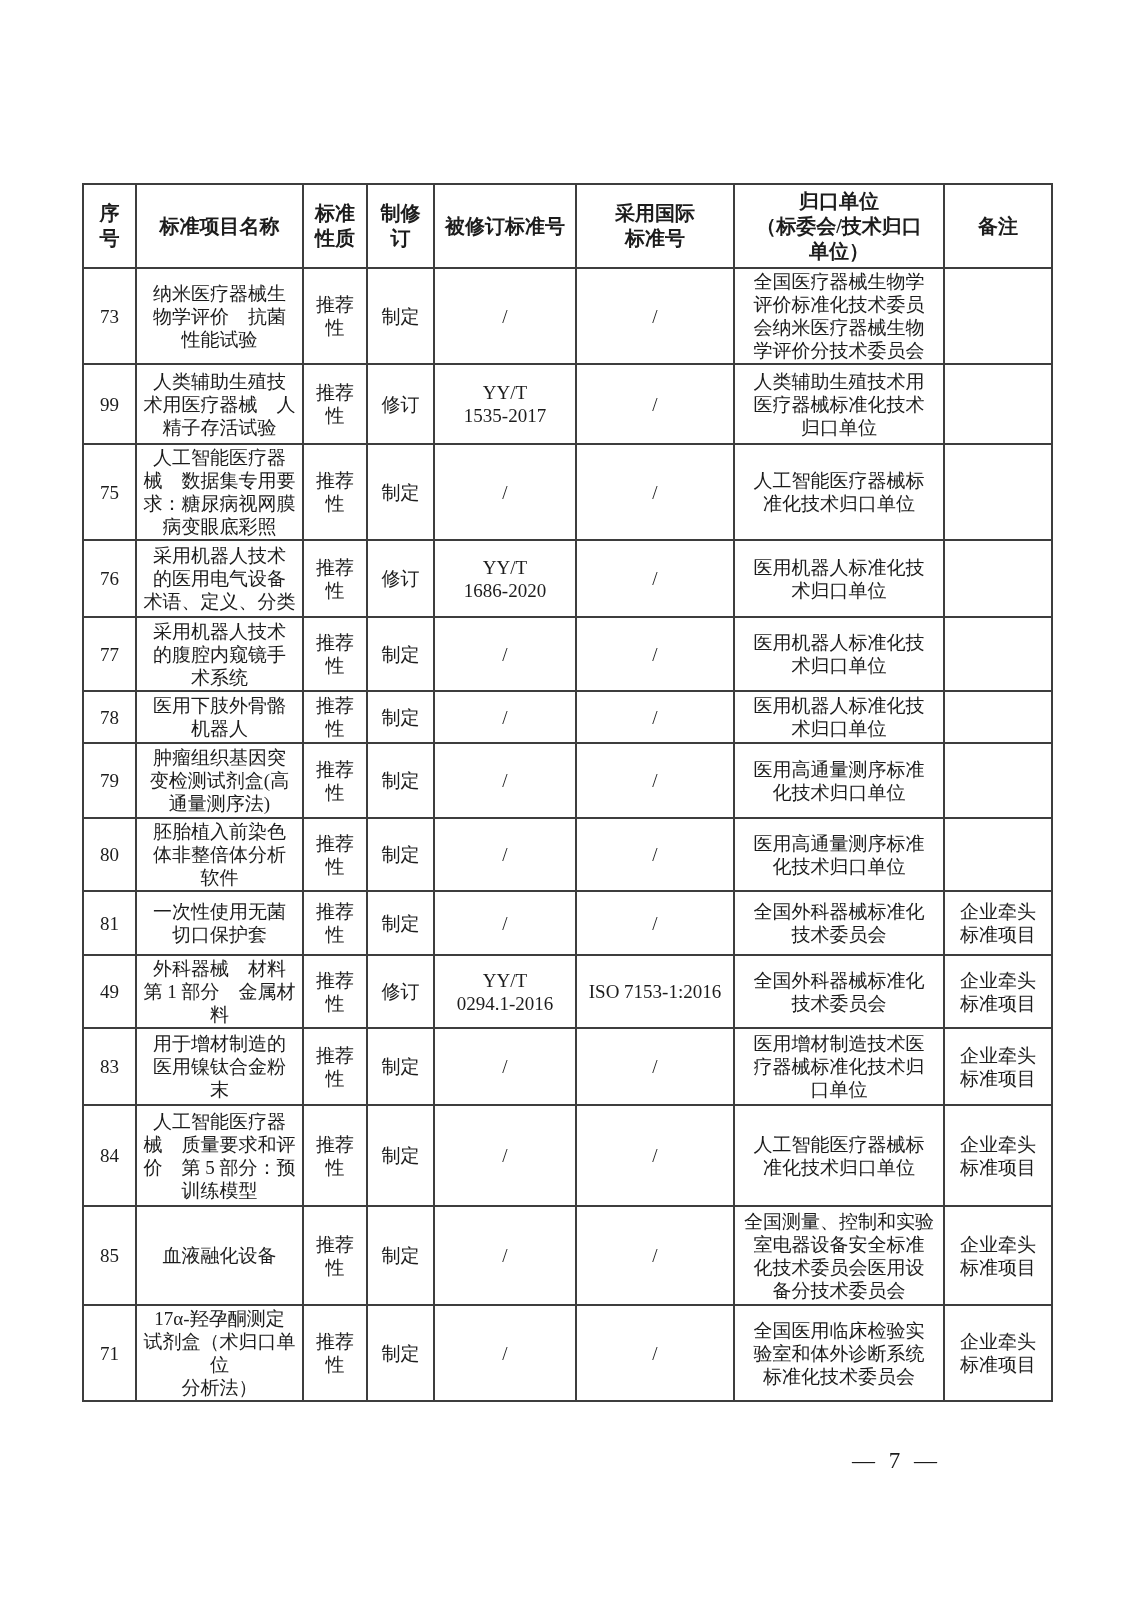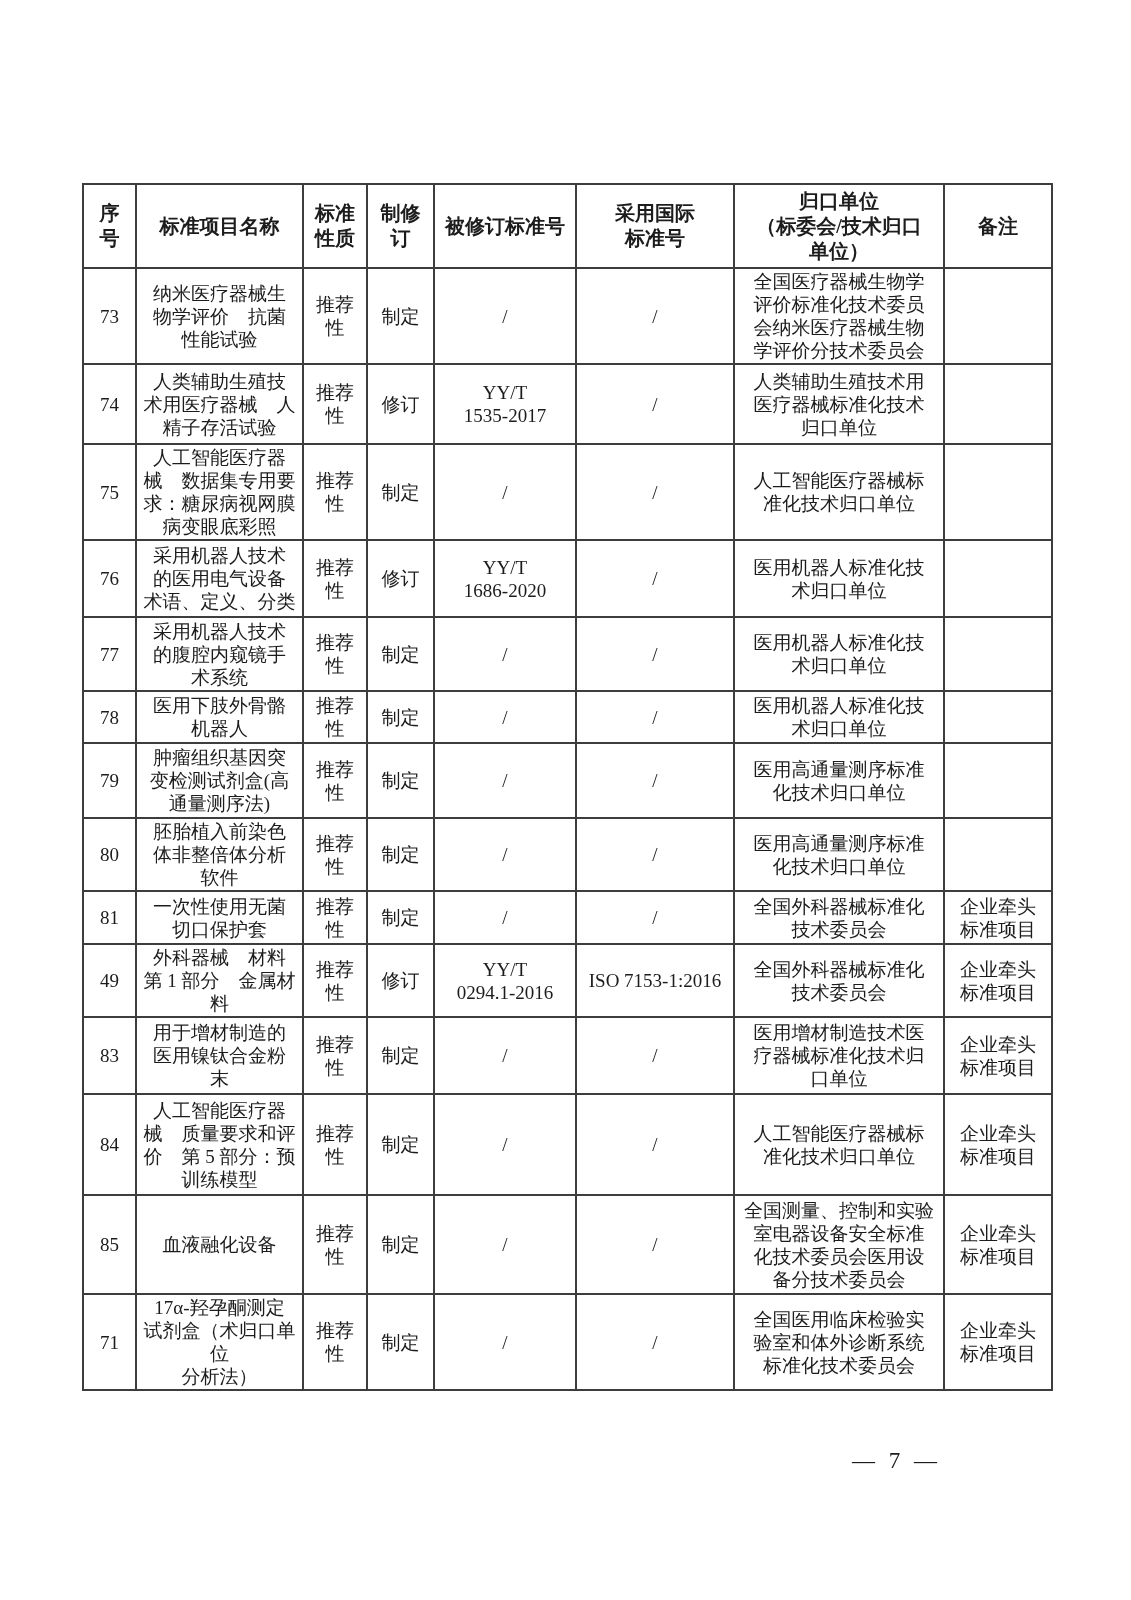--- a/index.html
+++ b/index.html
@@ -89,21 +89,21 @@
           <td>制定</td>
           <td>/</td>
           <td>/</td>
           <td>全国医疗器械生物学
 评价标准化技术委员
 会纳米医疗器械生物
 学评价分技术委员会</td>
           <td></td>
         </tr>
         <tr style="height: 80px;">
-          <td>74</td>
+          <td>99</td>
           <td>人类辅助生殖技
 术用医疗器械　人
 精子存活试验</td>
           <td>推荐
 性</td>
           <td>修订</td>
           <td>YY/T
 1535-2017</td>
           <td>/</td>
           <td>人类辅助生殖技术用
@@ -189,21 +189,21 @@
 软件</td>
           <td>推荐
 性</td>
           <td>制定</td>
           <td>/</td>
           <td>/</td>
           <td>医用高通量测序标准
 化技术归口单位</td>
           <td></td>
         </tr>
-        <tr style="height: 53px;">
+        <tr style="height: 64px;">
           <td>81</td>
           <td>一次性使用无菌
 切口保护套</td>
           <td>推荐
 性</td>
           <td>制定</td>
           <td>/</td>
           <td>/</td>
           <td>全国外科器械标准化
 技术委员会</td>

